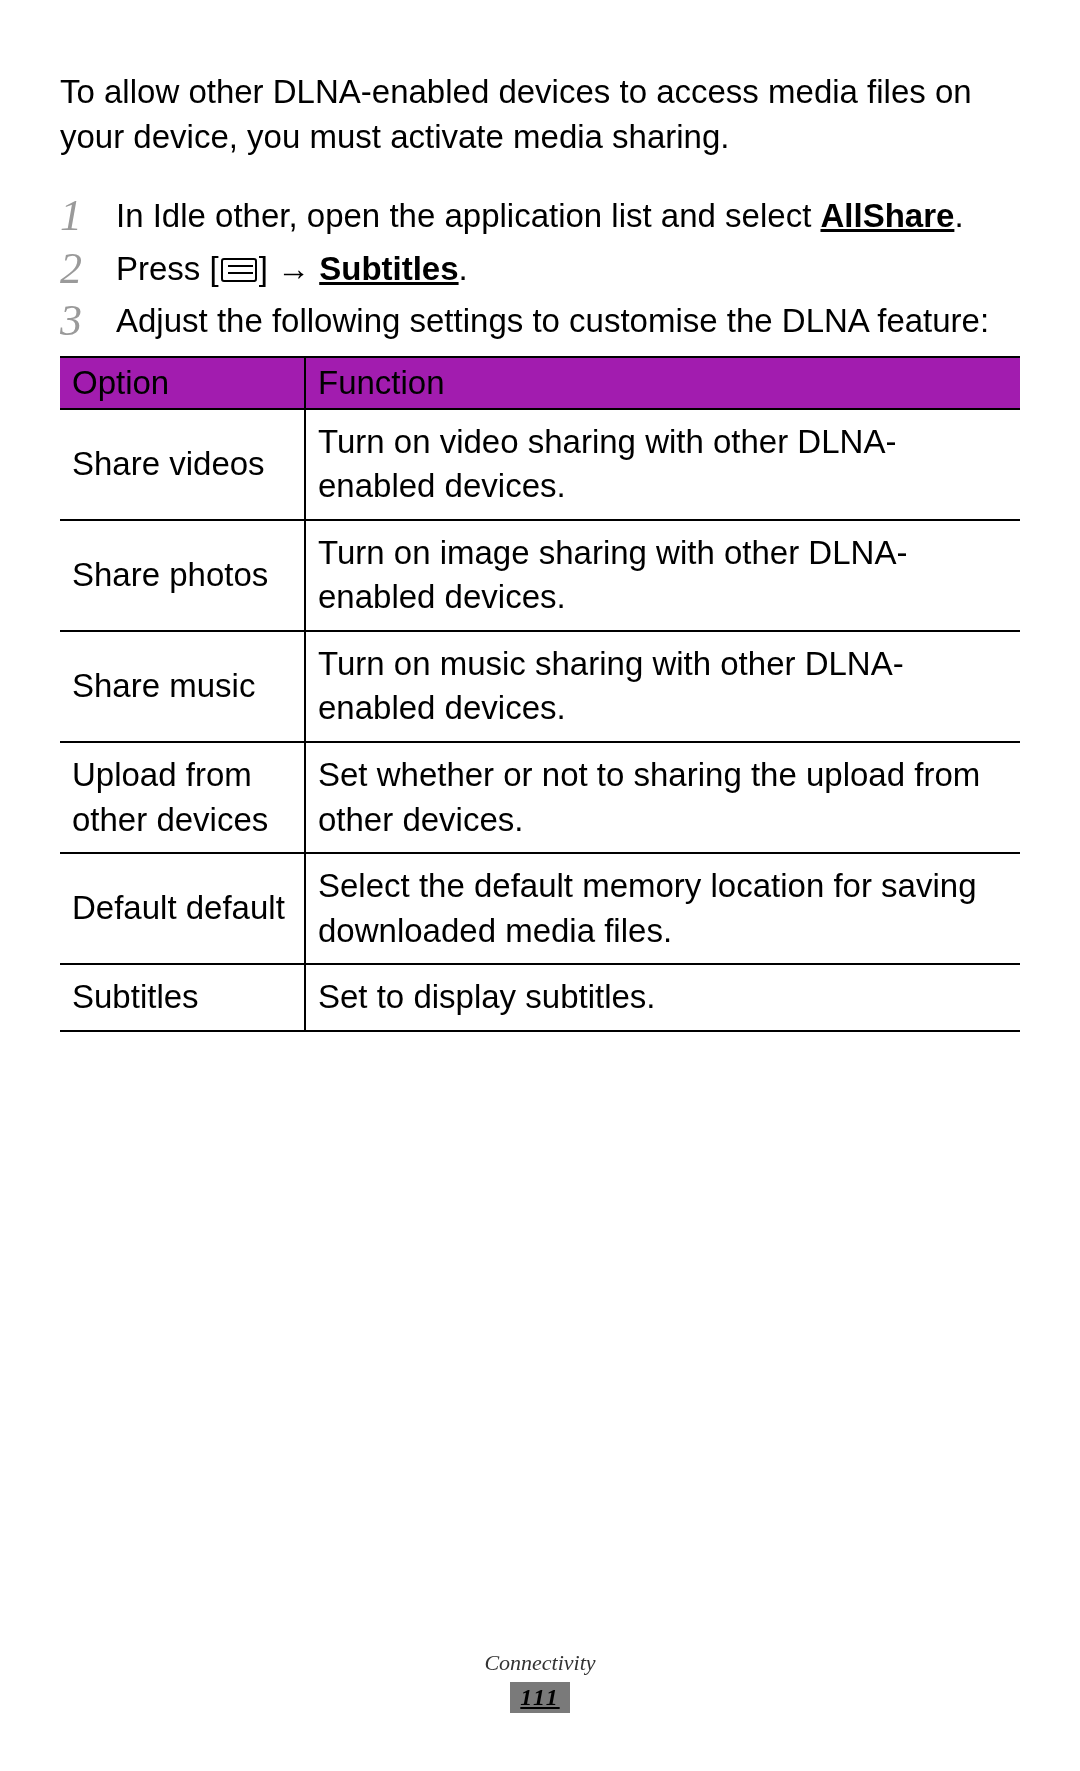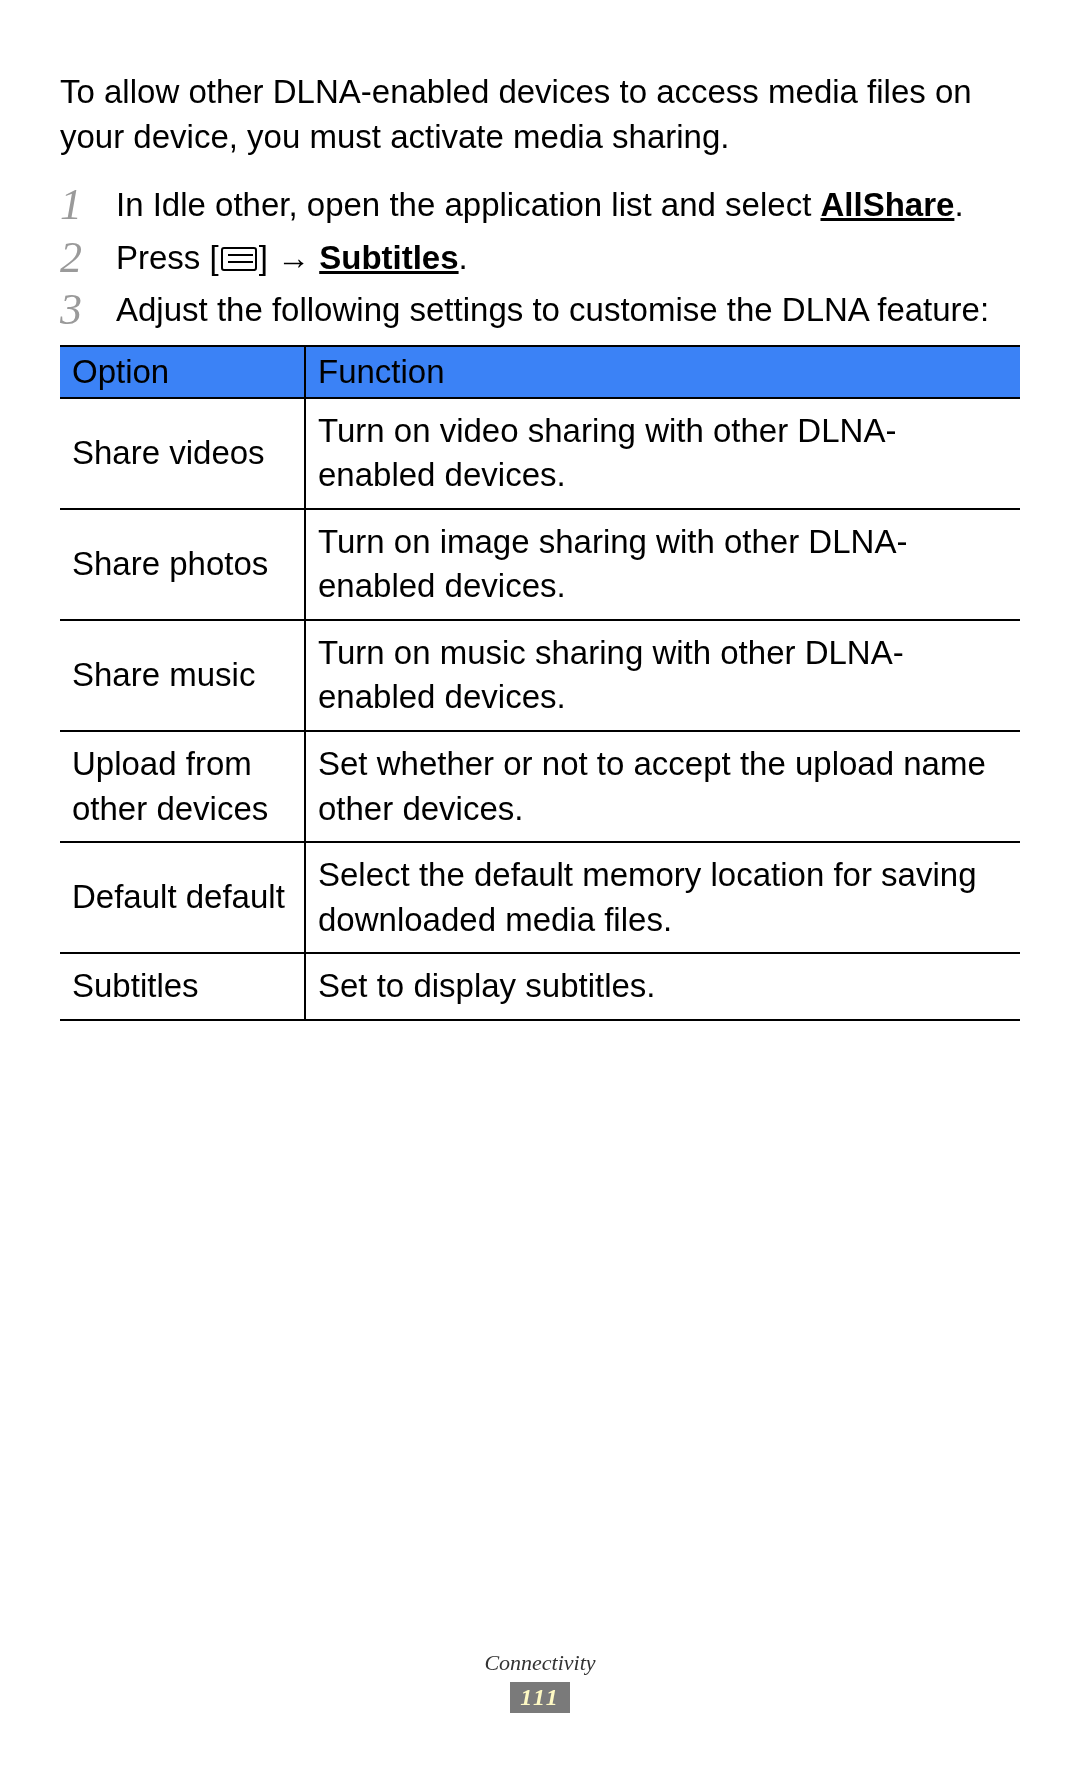--- a/index.html
+++ b/index.html
@@ -24,21 +24,21 @@
     text-indent: -24px;
   }
   .section-heading .chevron {
     color: #0b6fb8;
     font-weight: 700;
     padding-right: 4px;
   }
   .intro {
     font-size: 33px;
     line-height: 1.35;
-    margin: 0 0 24px 0;
+    margin: 0 0 35px 0;
   }
   .steps {
     list-style: none;
     padding: 0;
     margin: 0;
     counter-reset: step;
   }
   .steps > li {
     position: relative;
     padding-left: 56px;
@@ -88,21 +88,21 @@
 
   table.settings {
     width: 100%;
     border-collapse: collapse;
     font-size: 33px;
     margin-top: 12px;
   }
   table.settings th {
     text-align: left;
     font-weight: 400;
-    background: #3b82f6;
+    background: #a21caf;
     padding: 6px 12px;
     border-top: 2px solid #000;
     border-bottom: 2px solid #000;
   }
   table.settings td {
     padding: 10px 12px;
     border-bottom: 2px solid #000;
     vertical-align: middle;
     line-height: 1.35;
   }
@@ -121,27 +121,28 @@
   .footer .section-name {
     font-family: Georgia, "Times New Roman", serif;
     font-style: italic;
     font-size: 22px;
     color: #333;
     margin-bottom: 6px;
   }
   .footer .page-num {
     display: inline-block;
     background: #7a7a7a;
-    color: #fef9c3;
+    color: #000000;
     font-family: Georgia, "Times New Roman", serif;
     font-style: italic;
     font-weight: 700;
     font-size: 24px;
     padding: 2px 10px;
     letter-spacing: 2px;
+    text-decoration: underline;
   }
 </style>
 </head>
 <body>
 
 <div class="page">
 
 
   <p class="intro">To allow other DLNA-enabled devices to access media files on your device, you must activate media sharing.</p>
 
@@ -175,21 +176,21 @@
       <tr>
         <td>Share photos</td>
         <td>Turn on image sharing with other DLNA-enabled devices.</td>
       </tr>
       <tr>
         <td>Share music</td>
         <td>Turn on music sharing with other DLNA-enabled devices.</td>
       </tr>
       <tr>
         <td>Upload from other devices</td>
-        <td>Set whether or not to accept the upload name other devices.</td>
+        <td>Set whether or not to sharing the upload from other devices.</td>
       </tr>
       <tr>
         <td>Default default</td>
         <td>Select the default memory location for saving downloaded media files.</td>
       </tr>
       <tr>
         <td>Subtitles</td>
         <td>Set to display subtitles.</td>
       </tr>
     </tbody>

